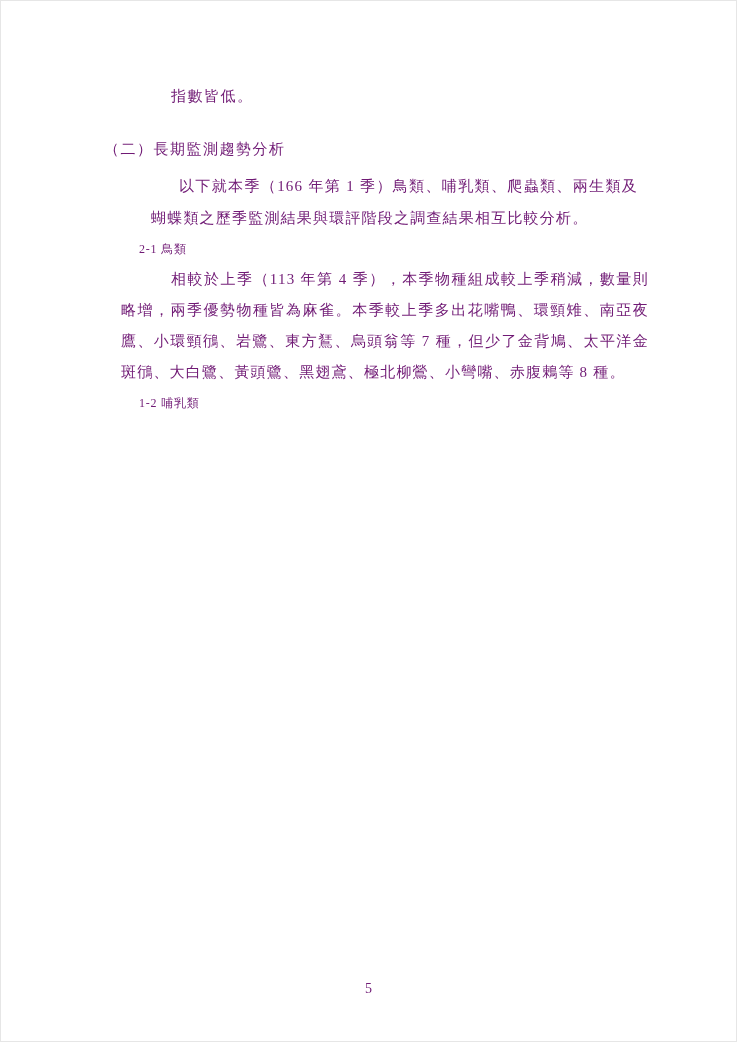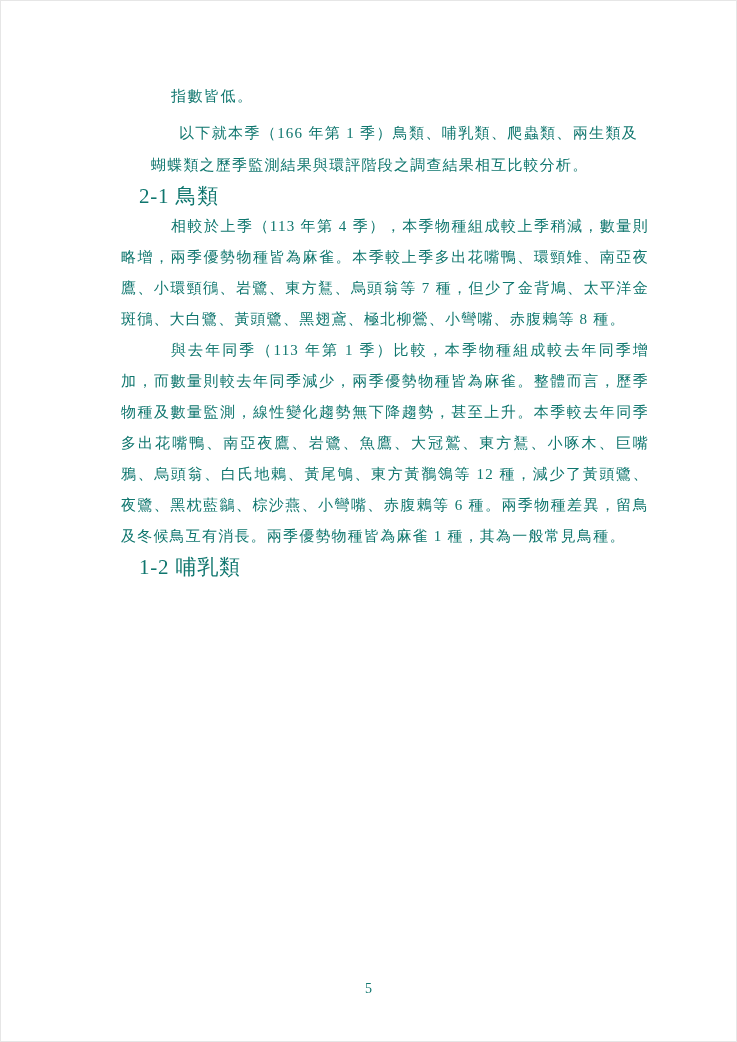--- a/index.html
+++ b/index.html
@@ -9,21 +9,21 @@
   }
   .page {
     position: relative;
     width: 735px;
     height: 1040px;
     background: #ffffff;
     border: 1px solid #e6e6e6;
     box-sizing: content-box;
     overflow: hidden;
     font-family: "Liberation Serif", "DejaVu Serif", serif;
-    color: #0f766e;
+    color: #701a75;
     font-size: 15px;
   }
   .textflow {
     position: absolute;
     top: 80px;
     left: 0;
     right: 0;
   }
   .cont-line {
     margin: 0 0 0 170px;
@@ -41,21 +41,21 @@
     margin: 6px 0 0 150px;
     width: 487px;
     text-indent: 28px;
     text-align: justify;
     text-justify: inter-ideograph;
     line-height: 31.5px;
     letter-spacing: 1.2px;
   }
   .sub-heading {
     font-weight: normal;
-    font-size: 21px;
+    font-size: 12px;
     margin: 0 0 0 138px;
     line-height: 30px;
     letter-spacing: 0.8px;
   }
   .body-para {
     margin: 0 0 0 120px;
     width: 528px;
     text-indent: 50px;
     text-align: justify;
     text-justify: inter-ideograph;
@@ -76,29 +76,29 @@
   }
 </style>
 </head>
 <body>
 
 <div class="page">
   <div class="textflow">
 
     <p class="cont-line">指數皆低。</p>
 
+    <h3 class="section-heading">（二）長期監測趨勢分析</h3>
 
     <p class="intro-para">以下就本季（166 年第 1 季）鳥類、哺乳類、爬蟲類、兩生類及蝴蝶類之歷季監測結果與環評階段之調查結果相互比較分析。</p>
 
     <h4 class="sub-heading">2-1 鳥類</h4>
 
 
     <p class="body-para">相較於上季（113 年第 4 季），本季物種組成較上季稍減，數量則略增，兩季優勢物種皆為麻雀。本季較上季多出花嘴鴨、環頸雉、南亞夜鷹、小環頸鴴、岩鷺、東方鵟、烏頭翁等 7 種，但少了金背鳩、太平洋金斑鴴、大白鷺、黃頭鷺、黑翅鳶、極北柳鶯、小彎嘴、赤腹鶇等 8 種。</p>
 
-    <p class="body-para">與去年同季（113 年第 1 季）比較，本季物種組成較去年同季增加，而數量則較去年同季減少，兩季優勢物種皆為麻雀。整體而言，歷季物種及數量監測，線性變化趨勢無下降趨勢，甚至上升。本季較去年同季多出花嘴鴨、南亞夜鷹、岩鷺、魚鷹、大冠鷲、東方鵟、小啄木、巨嘴鴉、烏頭翁、白氏地鶇、黃尾鴝、東方黃鶺鴒等 12 種，減少了黃頭鷺、夜鷺、黑枕藍鶲、棕沙燕、小彎嘴、赤腹鶇等 6 種。兩季物種差異，留鳥及冬候鳥互有消長。兩季優勢物種皆為麻雀 1 種，其為一般常見鳥種。</p>
 
 
     <h4 class="sub-heading second">1-2 哺乳類</h4>
 
   </div>
 
   <div class="page-number">5</div>
 </div>
 
 </body></html>

